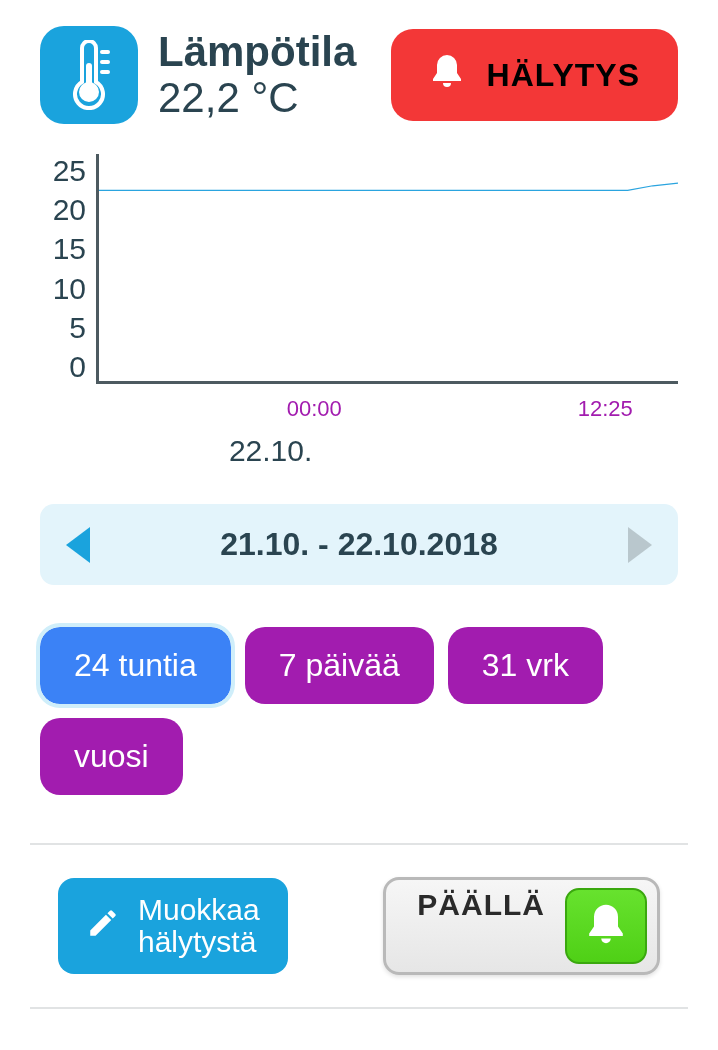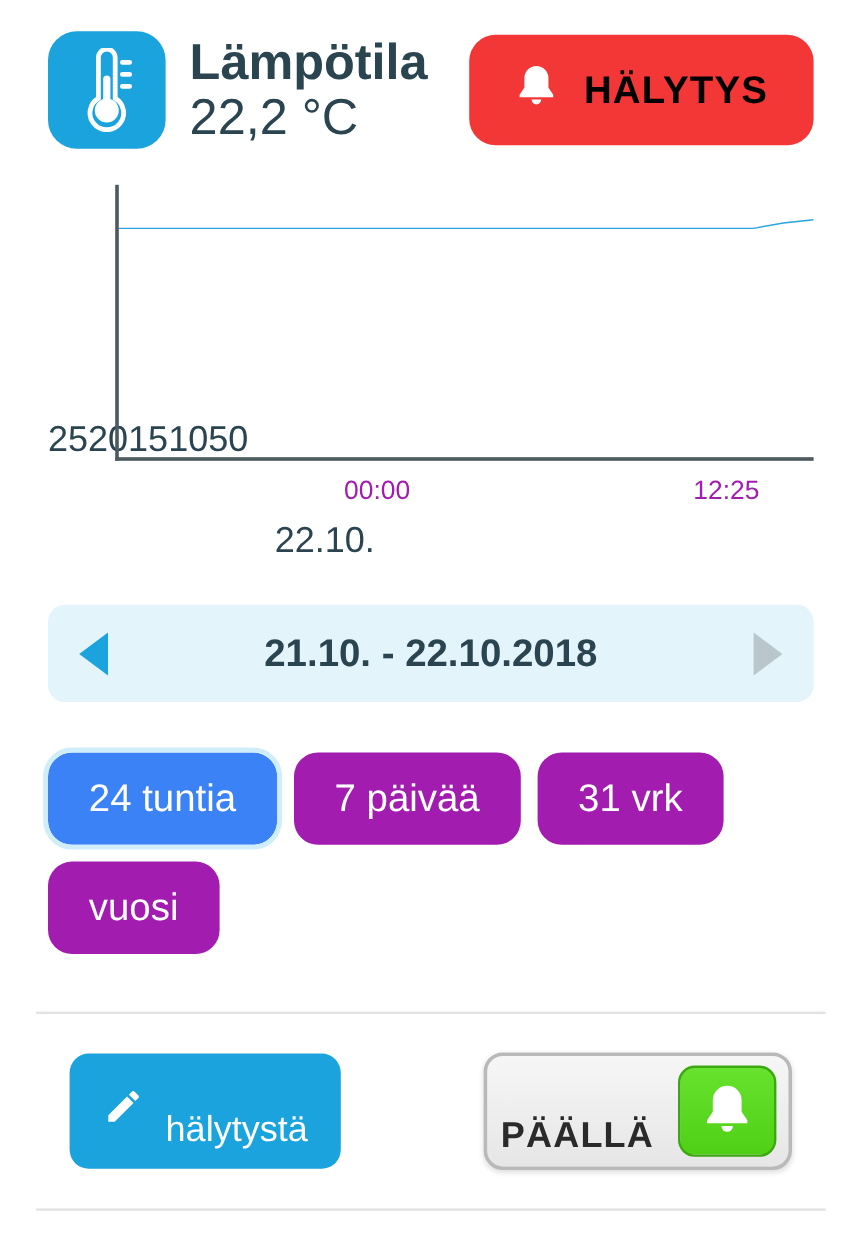--- a/index.html
+++ b/index.html
@@ -60,20 +60,21 @@
     margin-bottom: 36px;
   }
   .chart-box {
     position: relative;
     height: 230px;
     display: flex;
   }
   .y-ticks {
     width: 56px;
     display: flex;
+    flex-direction: column;
     justify-content: space-between;
     align-items: flex-end;
     font-size: 30px;
     color: #2a4450;
     padding-right: 10px;
   }
   .plot {
     flex: 1;
     position: relative;
     border-left: 3px solid #4d5a60;
@@ -166,23 +167,23 @@
     display: flex;
     align-items: center;
     gap: 18px;
     line-height: 1.08;
     text-align: left;
   }
   .toggle {
     background: linear-gradient(#f6f6f6,#e6e6e6);
     border: 3px solid #b9b9b9;
     border-radius: 16px;
-    padding: 8px 10px 8px 11px;
-    display: flex;
-    align-items: flex-end;
+    padding: 8px 10px 8px 31px;
+    display: flex;
+    align-items: flex-start;
     gap: 20px;
     box-shadow: 0 2px 4px rgba(0,0,0,.12);
   }
   .toggle-label {
     font-size: 30px;
     font-weight: 700;
     color: #2a2a2a;
     letter-spacing: 1px;
   }
   .toggle-knob {
@@ -275,21 +276,21 @@
 <div class="divider"></div>
 
 <div class="bottom-row">
   <button class="edit-btn">
     <span>
       <svg width="34" height="34" viewBox="0 0 24 24" fill="#fff">
         <path d="M3 17.25V21h3.75L17.81 9.94l-3.75-3.75L3 17.25zM20.71 7.04a1 1 0 0 0 0-1.41l-2.34-2.34a1 1 0 0 0-1.41 0l-1.83 1.83 3.75 3.75 1.83-1.83z"></path>
       </svg>
     </span>
     <span>
-      <br>
+      <span>Muokkaa</span><br>
       <span>hälytystä</span>
     </span>
   </button>
   <div class="toggle">
     <span class="toggle-label">PÄÄLLÄ</span>
     <div class="toggle-knob">
       <span>
         <svg width="44" height="48" viewBox="0 0 36 40" fill="#fff">
           <path d="M18 4a10 10 0 0 0-10 10v8l-4 6v2h28v-2l-4-6v-8A10 10 0 0 0 18 4z"></path>
           <path d="M14 32a4 4 0 0 0 8 0z"></path>

